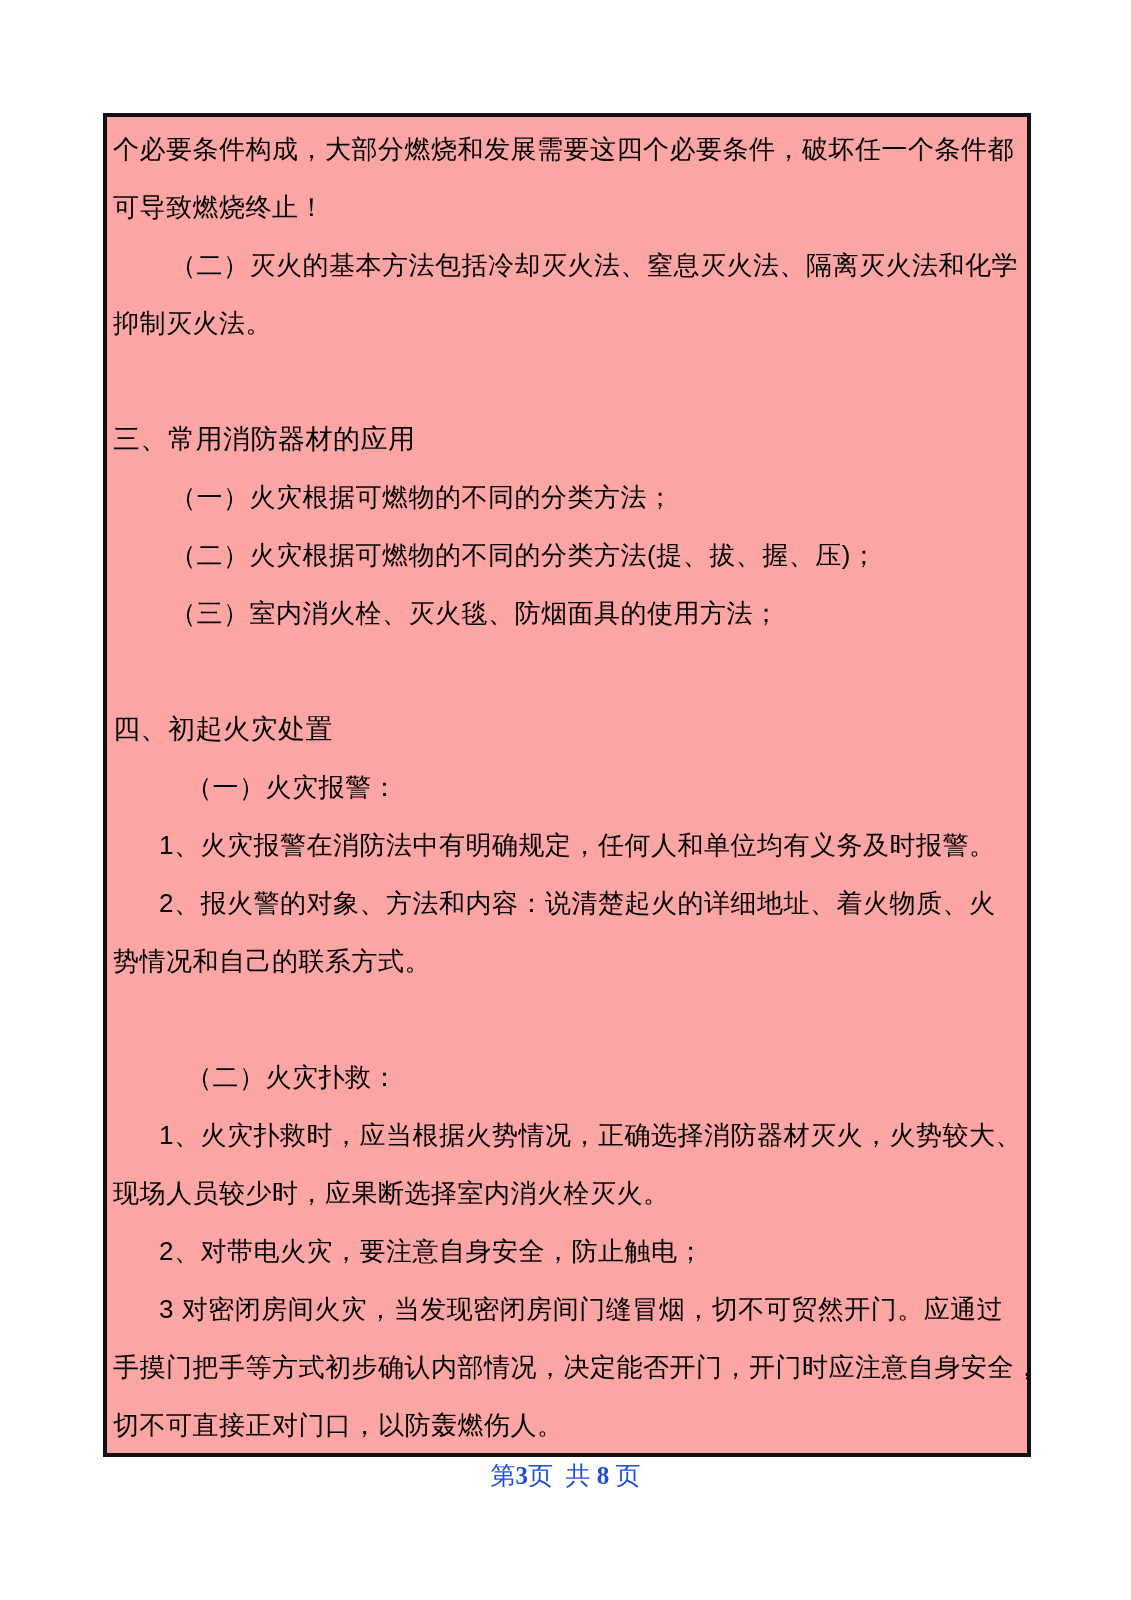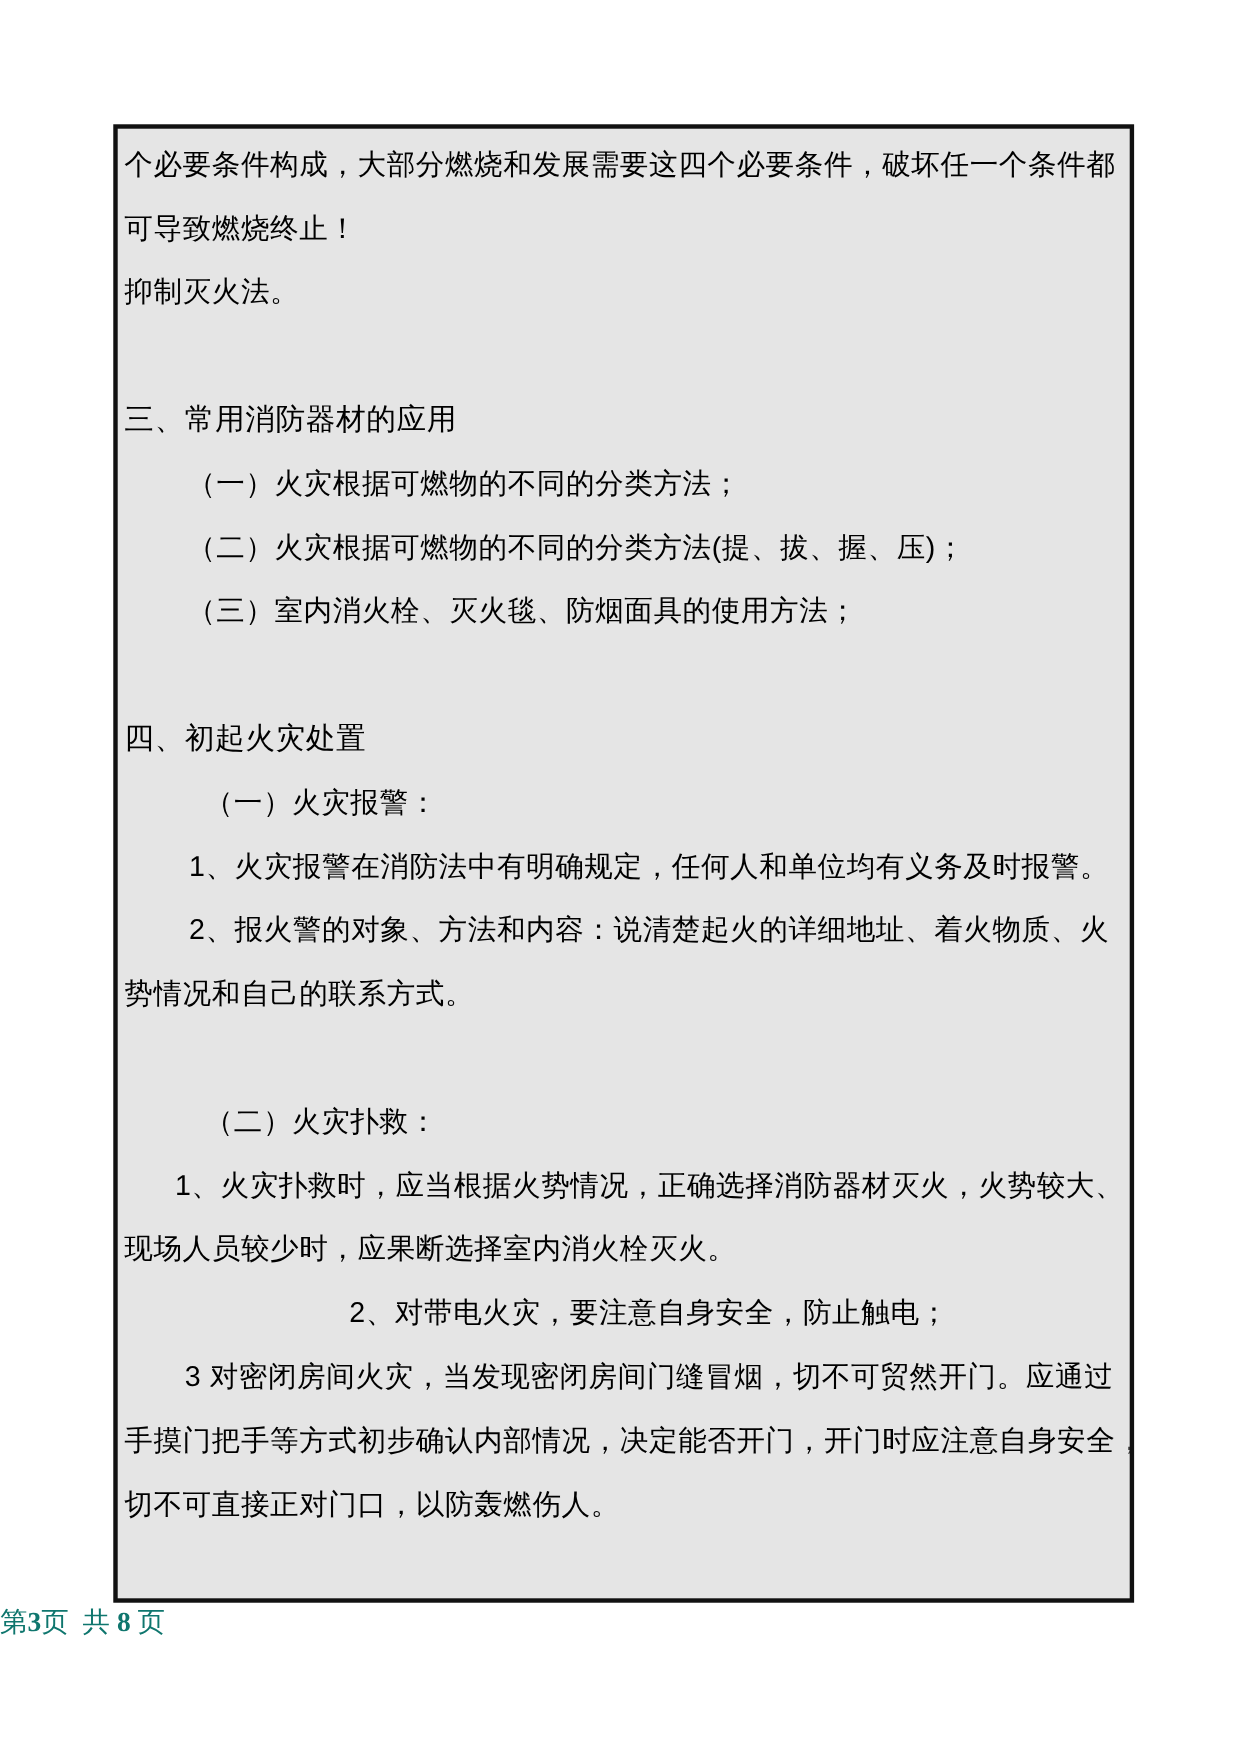--- a/index.html
+++ b/index.html
@@ -18,62 +18,63 @@
   .doc-box {
     position: absolute;
     left: 103px;
     top: 113px;
     width: 928px;
     height: 1344px;
     border: 4px solid #111111;
     box-sizing: border-box;
     padding: 3px 6px 0 6px;
     overflow: hidden;
-    background: #e5e5e5;
+    background: #fca5a5;
   }
   .line {
     height: 58px;
     line-height: 58px;
     font-size: 26px;
     white-space: pre;
     letter-spacing: 0.5px;
   }
   .line.heading {
     font-weight: normal;
     font-size: 27px;
   }
   .line.blank {
     
   }
   .indent-i2   { padding-left: 57px; }  
   .indent-i25  { padding-left: 73px; }  
-  .indent-inum { padding-left: 46px; text-align: center; }  
+  .indent-inum { padding-left: 46px; }  
   .indent-none { padding-left: 0; }
   .page-footer {
     position: absolute;
     left: 0;
     top: 1460px;
     width: 100%;
-    text-align: left;
+    text-align: center;
     font-family: "Liberation Serif", serif;
     font-size: 25px;
     line-height: 32px;
     white-space: pre;
-    color: #0f766e;
+    color: #1d4ed8;
   }
   .page-footer .seg-bold {
     font-weight: bold;
   }
 </style>
 </head>
 <body>
 
 <div class="doc-box" id="doc-box">
     <div class="line body indent-none">个必要条件构成，大部分燃烧和发展需要这四个必要条件，破坏任一个条件都</div>
     <div class="line body indent-none">可导致燃烧终止！</div>
+    <div class="line body indent-i2">（二）灭火的基本方法包括冷却灭火法、窒息灭火法、隔离灭火法和化学</div>
     <div class="line body indent-none">抑制灭火法。</div>
     <div class="line blank indent-none"></div>
     <div class="line heading indent-none">三、常用消防器材的应用</div>
     <div class="line body indent-i2">（一）火灾根据可燃物的不同的分类方法；</div>
     <div class="line body indent-i2">（二）火灾根据可燃物的不同的分类方法(提、拔、握、压)；</div>
     <div class="line body indent-i2">（三）室内消火栓、灭火毯、防烟面具的使用方法；</div>
     <div class="line blank indent-none"></div>
     <div class="line heading indent-none">四、初起火灾处置</div>
     <div class="line body indent-i25">（一）火灾报警：</div>
     <div class="line body indent-inum">1、火灾报警在消防法中有明确规定，任何人和单位均有义务及时报警。</div>

